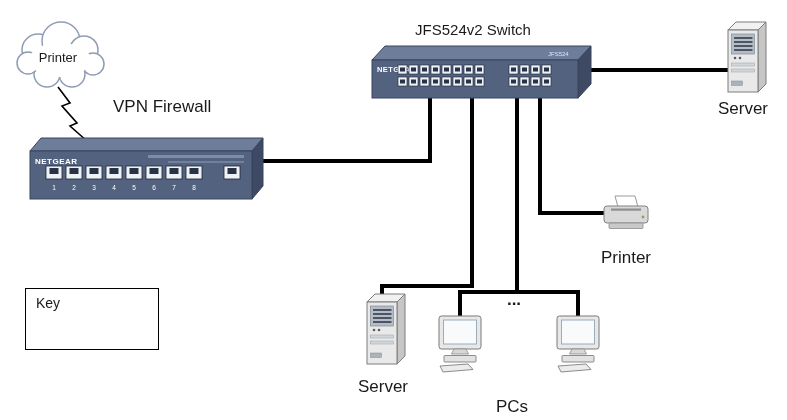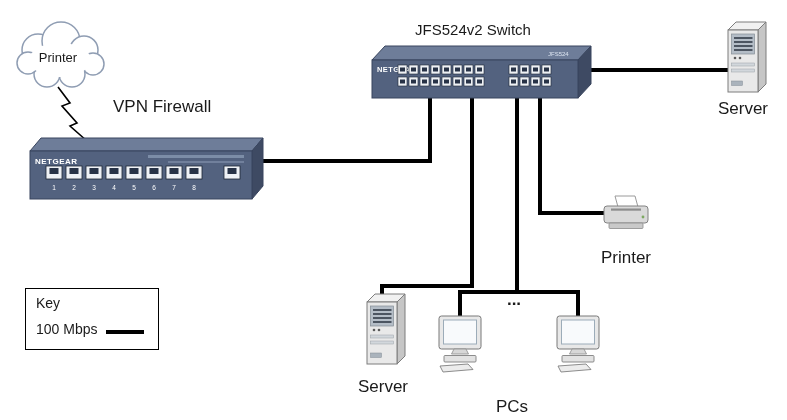--- a/index.html
+++ b/index.html
@@ -181,18 +181,14 @@
   <div class="lbl" style="left:113px;top:97px;font-size:17px">VPN Firewall</div>
   <div class="lbl center" style="left:373px;top:21px;width:200px;font-size:15px">JFS524v2 Switch</div>
   <div class="lbl center" style="left:714px;top:99px;width:58px">Server</div>
   <div class="lbl center" style="left:599px;top:248px;width:54px">Printer</div>
   <div class="lbl center" style="left:354px;top:377px;width:58px">Server</div>
   <div class="lbl center" style="left:482px;top:397px;width:60px">PCs</div>
   <div class="lbl center" style="left:492px;top:290px;width:44px;font-weight:bold">...</div>
 
   <div class="keybox">
     <div class="key-title">Key</div>
-    <div class="keyrow">
-      <span>100 Mbps</span>
-      <span class="keyline"></span>
-    </div>
   </div>
 </div>
 
 </body></html>

